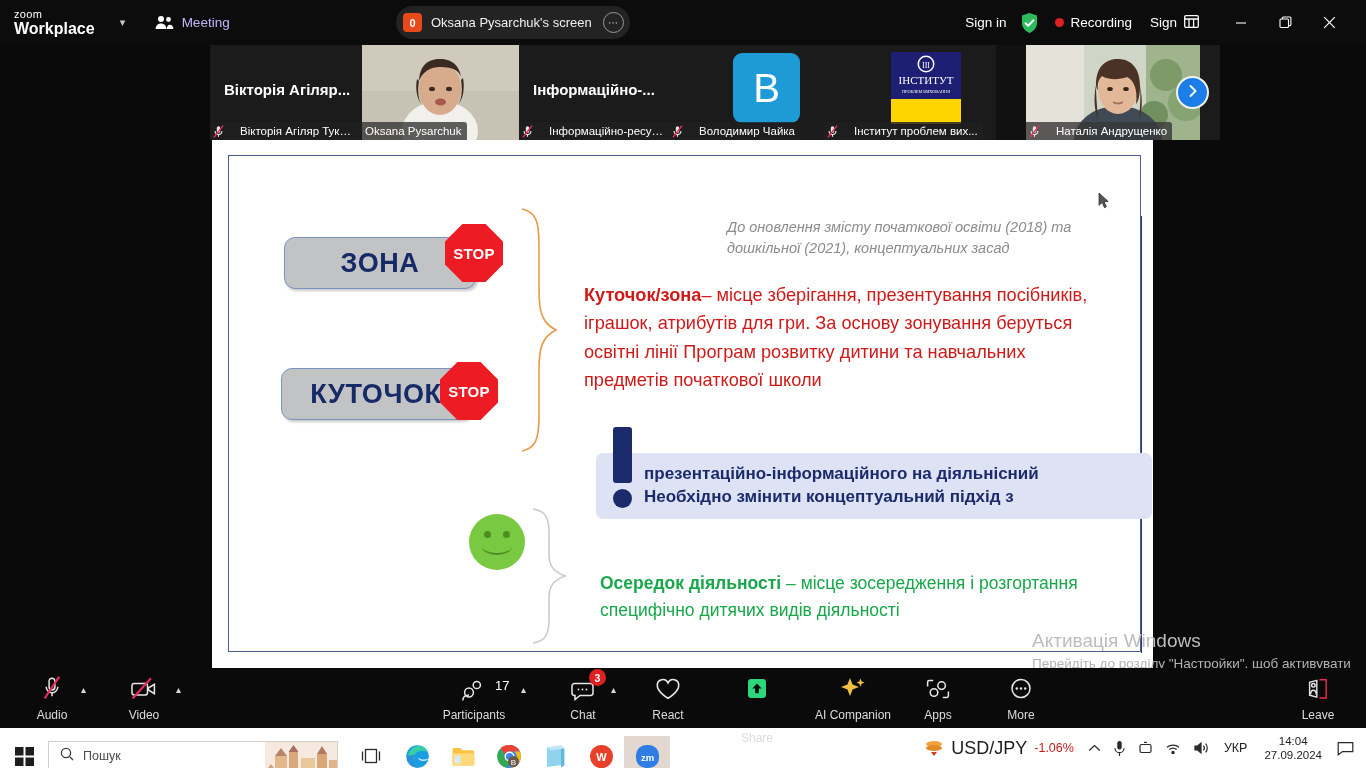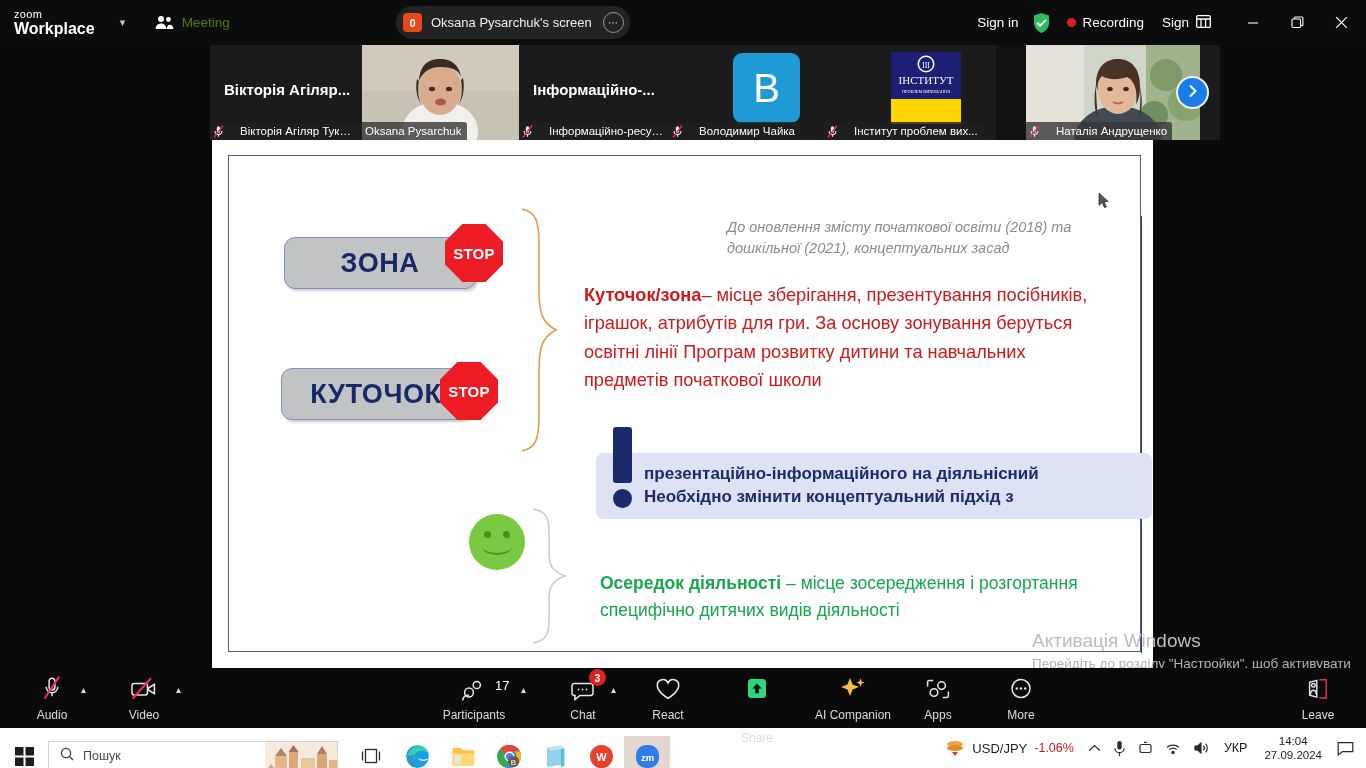--- a/index.html
+++ b/index.html
@@ -15,41 +15,41 @@
   .titlebar {
     position: absolute; left: 0; top: 0; width: 1366px; height: 45px;
     background: #0c0c0c; display: flex; align-items: center;
   }
   .zoom-logo { margin-left: 14px; color: #fff; line-height: 1.0; }
   .zoom-logo .zl1 { font-size: 11px; letter-spacing: .3px; display: block; }
   .zoom-logo .zl2 { font-size: 16px; font-weight: 700; display: block; margin-top: 1px; }
   .tb-caret {
     margin-left: 18px; color: #c8c8c8; font-size: 11px; width: 20px; text-align: center; cursor: pointer;
   }
-  .tb-meeting { display: flex; align-items: center; gap: 8px; margin-left: 22px; color: #4d7c0f; font-size: 13.5px; cursor: pointer; }
+  .tb-meeting { display: flex; align-items: center; gap: 8px; margin-left: 22px; color: #c4b5fd; font-size: 13.5px; cursor: pointer; }
   .tb-meeting svg { display: block; }
 
   .share-pill {
     position: absolute; left: 396px; top: 6px; height: 33px;
     background: #232323; border-radius: 17px; display: flex; align-items: center;
     padding: 0 6px 0 7px; gap: 9px; cursor: pointer;
   }
   .share-badge {
     width: 19px; height: 19px; border-radius: 4px; background: #e8491b;
     color: #fff; font-size: 11px; font-weight: 700; display: flex;
     align-items: center; justify-content: center;
   }
   .share-label { color: #f0f0f0; font-size: 13px; white-space: nowrap; }
   .share-more {
     width: 21px; height: 21px; border-radius: 50%; border: 1.2px solid #9a9a9a;
     color: #cfcfcf; font-size: 10px; display: flex; align-items: center; justify-content: center;
     margin-left: 2px; letter-spacing: .5px;
   }
 
-  .tb-right { position: absolute; right: 3px; top: 0; height: 45px; display: flex; align-items: center; }
+  .tb-right { position: absolute; right: 15px; top: 0; height: 45px; display: flex; align-items: center; }
   .tb-signin { color: #fff; font-size: 13.5px; cursor: pointer; margin-right: 14px; }
   .shield { width: 19px; height: 22px; margin-right: 16px; cursor: pointer; }
   .tb-rec { display: flex; align-items: center; gap: 6px; color: #fff; font-size: 13.5px; cursor: pointer; margin-right: 18px; }
   .rec-dot { width: 9px; height: 9px; border-radius: 50%; background: #e02020; }
   .tb-view { display: flex; align-items: center; gap: 7px; color: #fff; font-size: 13.5px; cursor: pointer; margin-right: 20px; }
   .win-btn { width: 44px; height: 45px; display: flex; align-items: center; justify-content: center; color: #fff; cursor: pointer; }
 
   
   .strip { position: absolute; left: 210px; top: 45px; width: 960px; height: 95px; background: #111; }
   .thumb { position: absolute; top: 0; height: 95px; overflow: hidden; background: #1b1b1b; }
@@ -161,21 +161,21 @@
     align-items: center; gap: 9px; padding-left: 11px; position: relative; overflow: hidden; cursor: text;
   }
   .searchbox .ph { color: #4a4a4a; font-size: 12.5px; }
   .search-img { position: absolute; right: 0; top: 0; width: 72px; height: 30px; }
   .tb-icon { width: 46px; height: 40px; display: flex; align-items: center; justify-content: center; cursor: pointer; position: relative; }
   .tb-icon .underline { position: absolute; bottom: 1px; left: 12px; width: 22px; height: 3px; background: #1464c8; border-radius: 2px; }
 
   .tray { position: absolute; right: 0; top: 0; height: 40px; display: flex; align-items: center; gap: 0; }
   .tray-item { display: flex; align-items: center; height: 40px; padding: 0 6px; cursor: pointer; }
   .stock { display: flex; align-items: center; gap: 7px; padding: 0 8px; cursor: pointer; }
-  .stock .sym { color: #1d1d1d; font-size: 13px; }
+  .stock .sym { color: #1d1d1d; font-size: 18px; }
   .stock .chg { color: #d01a1a; font-size: 12.5px; }
   .clock { display: flex; flex-direction: column; align-items: center; padding: 0 9px; line-height: 1.22; cursor: pointer; }
   .clock span { color: #1d1d1d; font-size: 11.5px; }
   .lang { color: #1d1d1d; font-size: 12.5px; padding: 0 8px; cursor: pointer; }
 </style>
 </head>
 <body>
 
 <div id="app">
 

